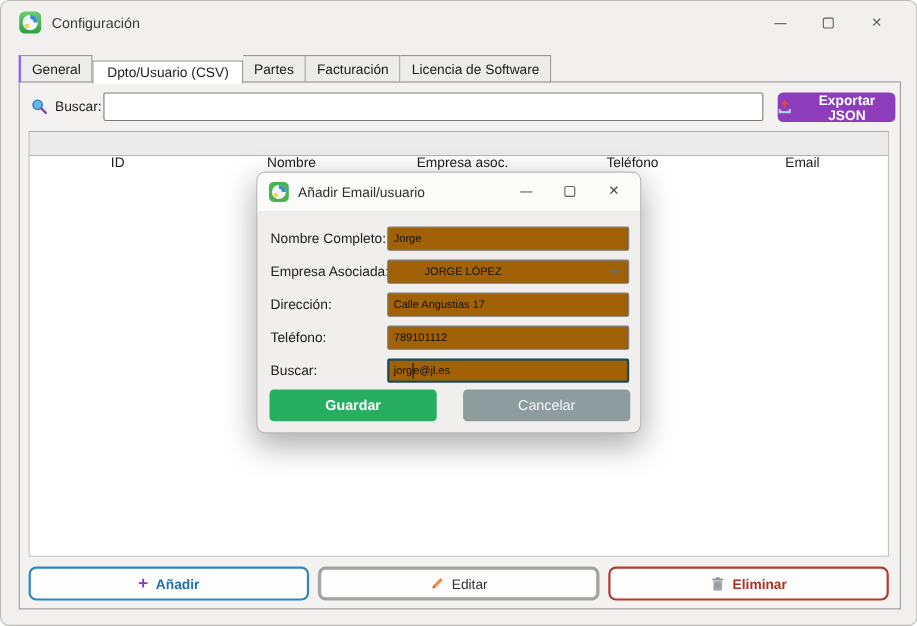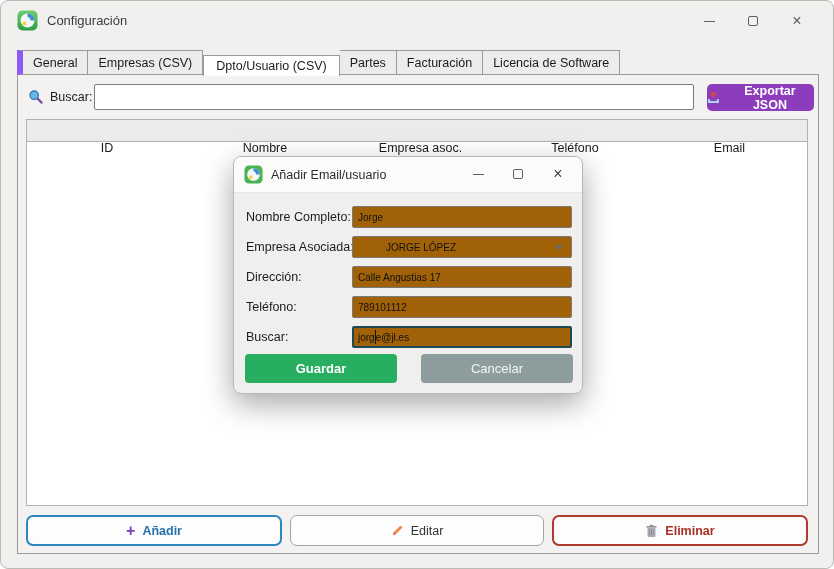--- a/index.html
+++ b/index.html
@@ -16,21 +16,21 @@
   .win-btn { width:44px; height:28px; display:flex; align-items:center; justify-content:center; color:#5f5f5f; font-size:15px; }
   .glyph-min { display:inline-block; width:11px; height:1px; background:#5f5f5f; }
   .glyph-max { display:inline-block; width:10px; height:10px; border:1px solid #5f5f5f; border-radius:2px; }
   .glyph-close { font-size:16px; line-height:1; }
   
   .tabbar { position:absolute; left:16px; top:46px; display:flex; align-items:flex-end; height:28px; z-index:2; }
   .tab {
     height:25px; background:#ececea; border:1px solid #9c9a98; border-left:none;
     display:flex; align-items:center; padding:0 10px; font-size:12.5px; color:#1b1b1b; white-space:nowrap;
   }
-  .tab:first-child { border-left:6px solid #8b5cf6; }
+  .tab:first-child { border-left:2px solid #8b5cf6; }
   .tab.active {
     height:21px; background:#ffffff; border:1px solid #9c9a98; border-bottom:none;
     position:relative; z-index:3; margin-bottom:-1px; padding:0 12px;
   }
   
   .frame { position:absolute; left:16px; top:73px; width:802px; height:480px; border:1px solid #9c9a98; background:#f3f2f0; z-index:1; }
   .search-row { position:absolute; left:8px; top:9px; width:784px; height:28px; }
   .search-icon { position:absolute; left:2px; top:5px; }
   .search-label { position:absolute; left:24px; top:6px; font-size:12.5px; color:#1b1b1b; }
   .search-input { position:absolute; left:68px; top:0px; width:600px; height:26px; border:1px solid #7a7a7a; border-radius:2px; background:#fff; font-size:12.5px; padding:0 6px; color:#111; }
@@ -40,21 +40,21 @@
   .thead { display:flex; height:22px; background:#ebebeb; border-bottom:1px solid #b3b1af; }
   .th { display:flex; align-items:center; justify-content:center; font-size:12.5px; color:#1b1b1b; border-right:1px solid #b3b1af;margin-top:28px; }
   .th:last-child { border-right:none; }
   .th-id { width:161px; } .th-nombre { width:155px; } .th-empresa { width:156px; } .th-telefono { width:153px; } .th-email { flex:1; }
   .tbody { height:363px; background:#fff; }
   
   .footer { position:absolute; left:8px; top:440px; width:782px; height:31px; display:flex; gap:8px; }
   .foot-btn { flex:1; border-radius:7px; background:#fdfdfd; display:flex; align-items:center; justify-content:center; gap:7px; font-size:12.5px; cursor:pointer; }
   .btn-add { border:2px solid #2e86c1; color:#2471a9; font-weight:bold; }
   .btn-add .plus { color:#7a3fc0; font-weight:bold; font-size:16px; line-height:1; }
-  .btn-edit { border:1px solid #a3a3a3; color:#333; }
+  .btn-edit { border:3px solid #a3a3a3; color:#333; }
   .btn-delete { border:2px solid #b03a2e; color:#a93226; font-weight:bold; }
   
   .dialog {
     position:absolute; left:232px; top:155px; width:350px; height:238px;
     background:#f0efed; border:1px solid #b9b7b4; border-radius:8px;
     box-shadow:0 10px 30px rgba(0,0,0,0.35); z-index:10; overflow:hidden;
   }
   .dlg-titlebar { position:absolute; left:0; top:0; width:100%; height:36px; background:#fbfbfa; border-bottom:1px solid #e8e7e5; }
   .dlg-icon { position:absolute; left:10px; top:8px; width:19px; height:19px; }
   .dlg-title { position:absolute; left:37px; top:11px; font-size:12.5px; color:#2d2d2d; }
@@ -101,23 +101,20 @@
       <div class="win-btn">
           <span class="glyph-close">×</span>
         </div>
     </div>
   </div>
 
   <div class="tabbar">
     <div class="tab">
         <span>General</span>
       </div>
-    <div class="tab">
-        <span>Empresas (CSV)</span>
-      </div>
     <div class="tab active">
         <span>Dpto/Usuario (CSV)</span>
       </div>
     <div class="tab">
         <span>Partes</span>
       </div>
     <div class="tab">
         <span>Facturación</span>
       </div>
     <div class="tab">

